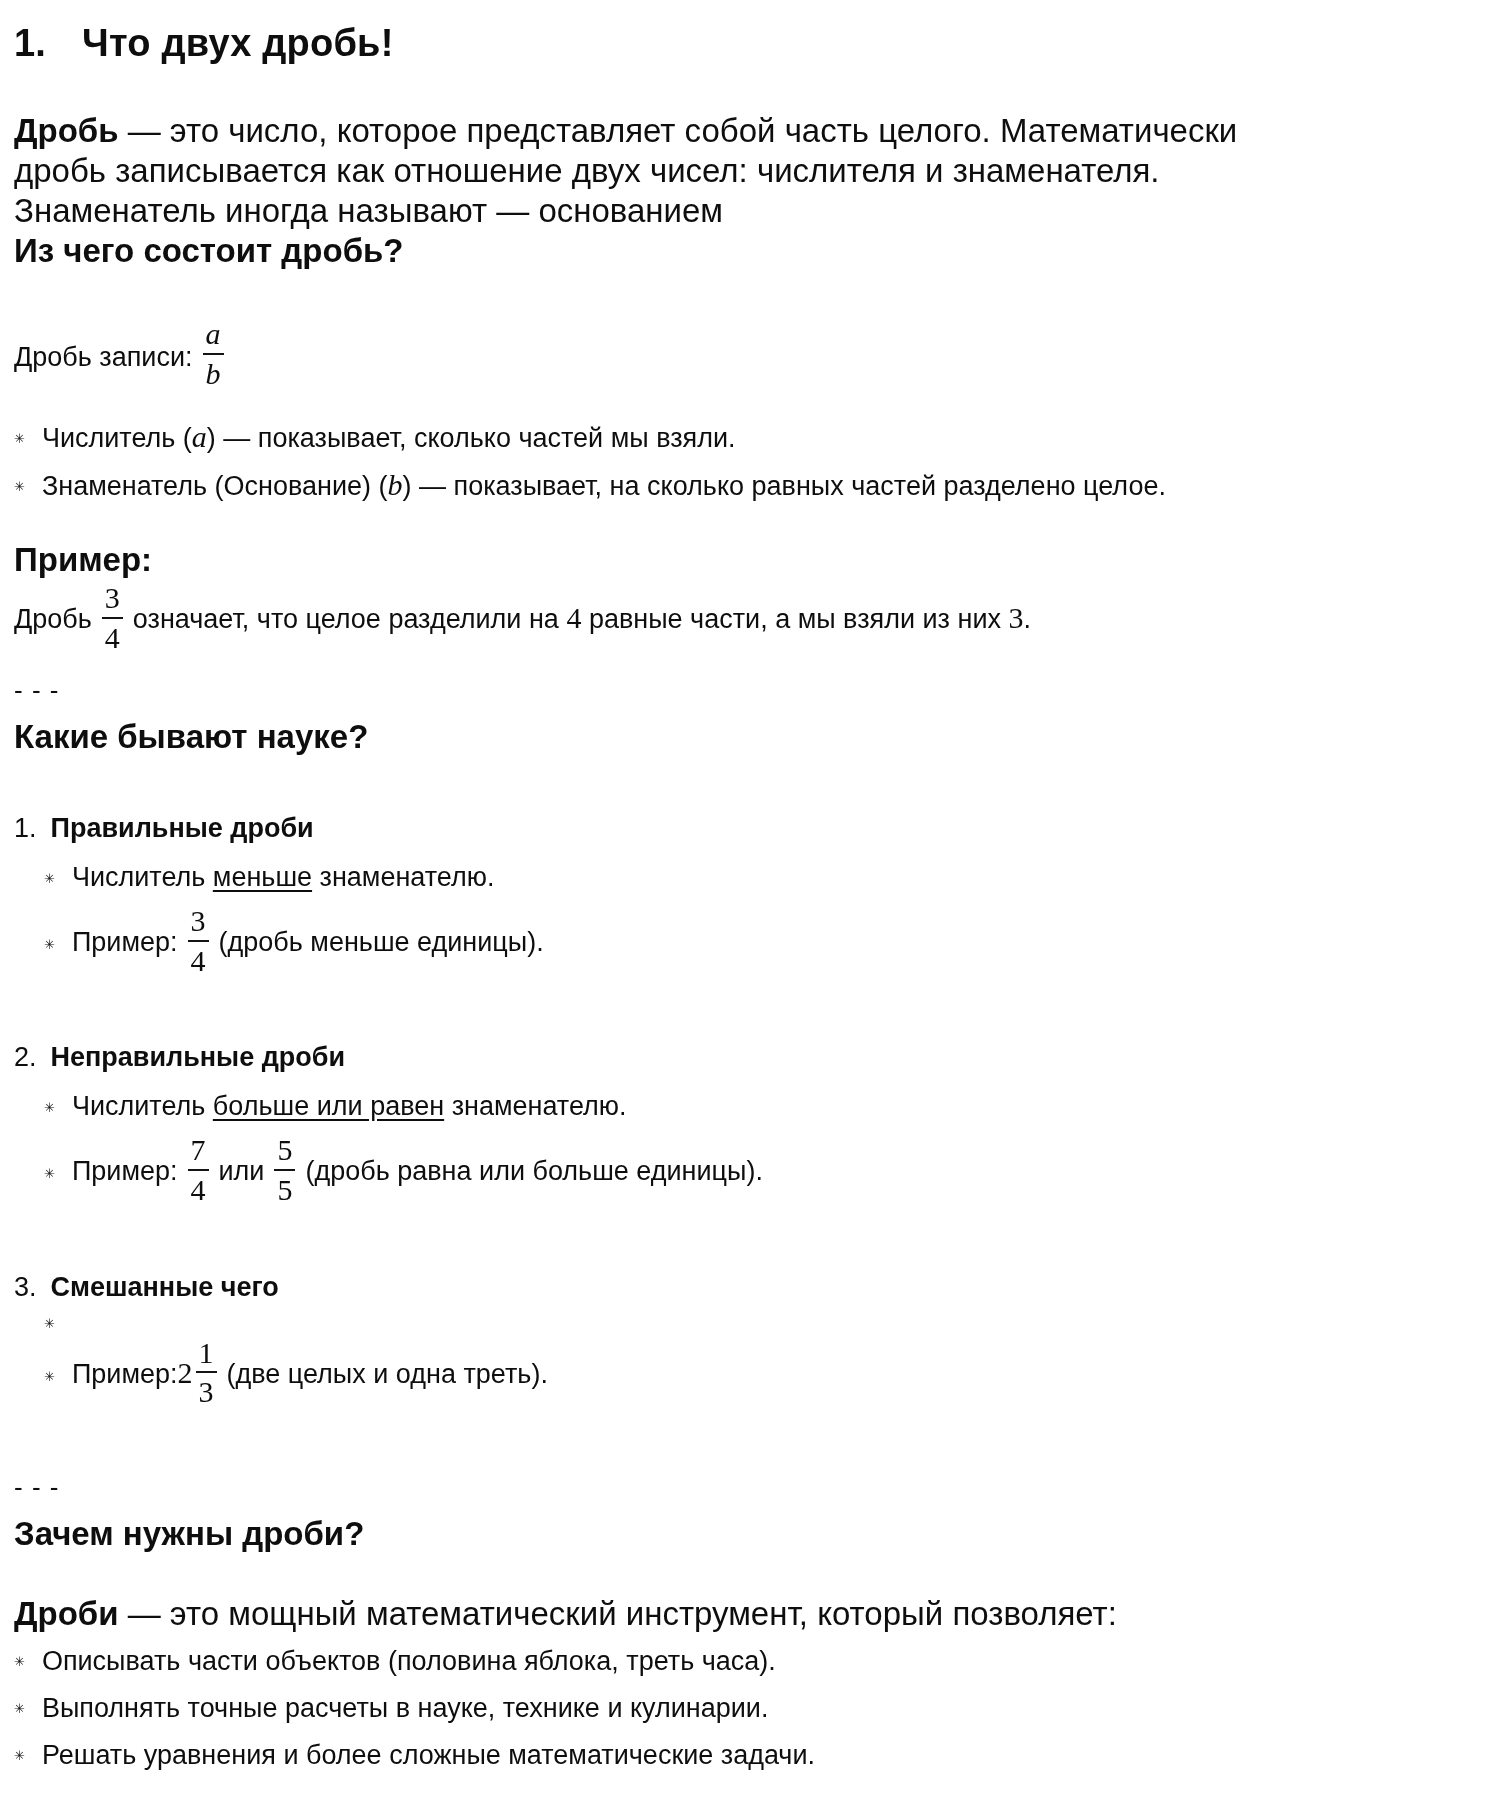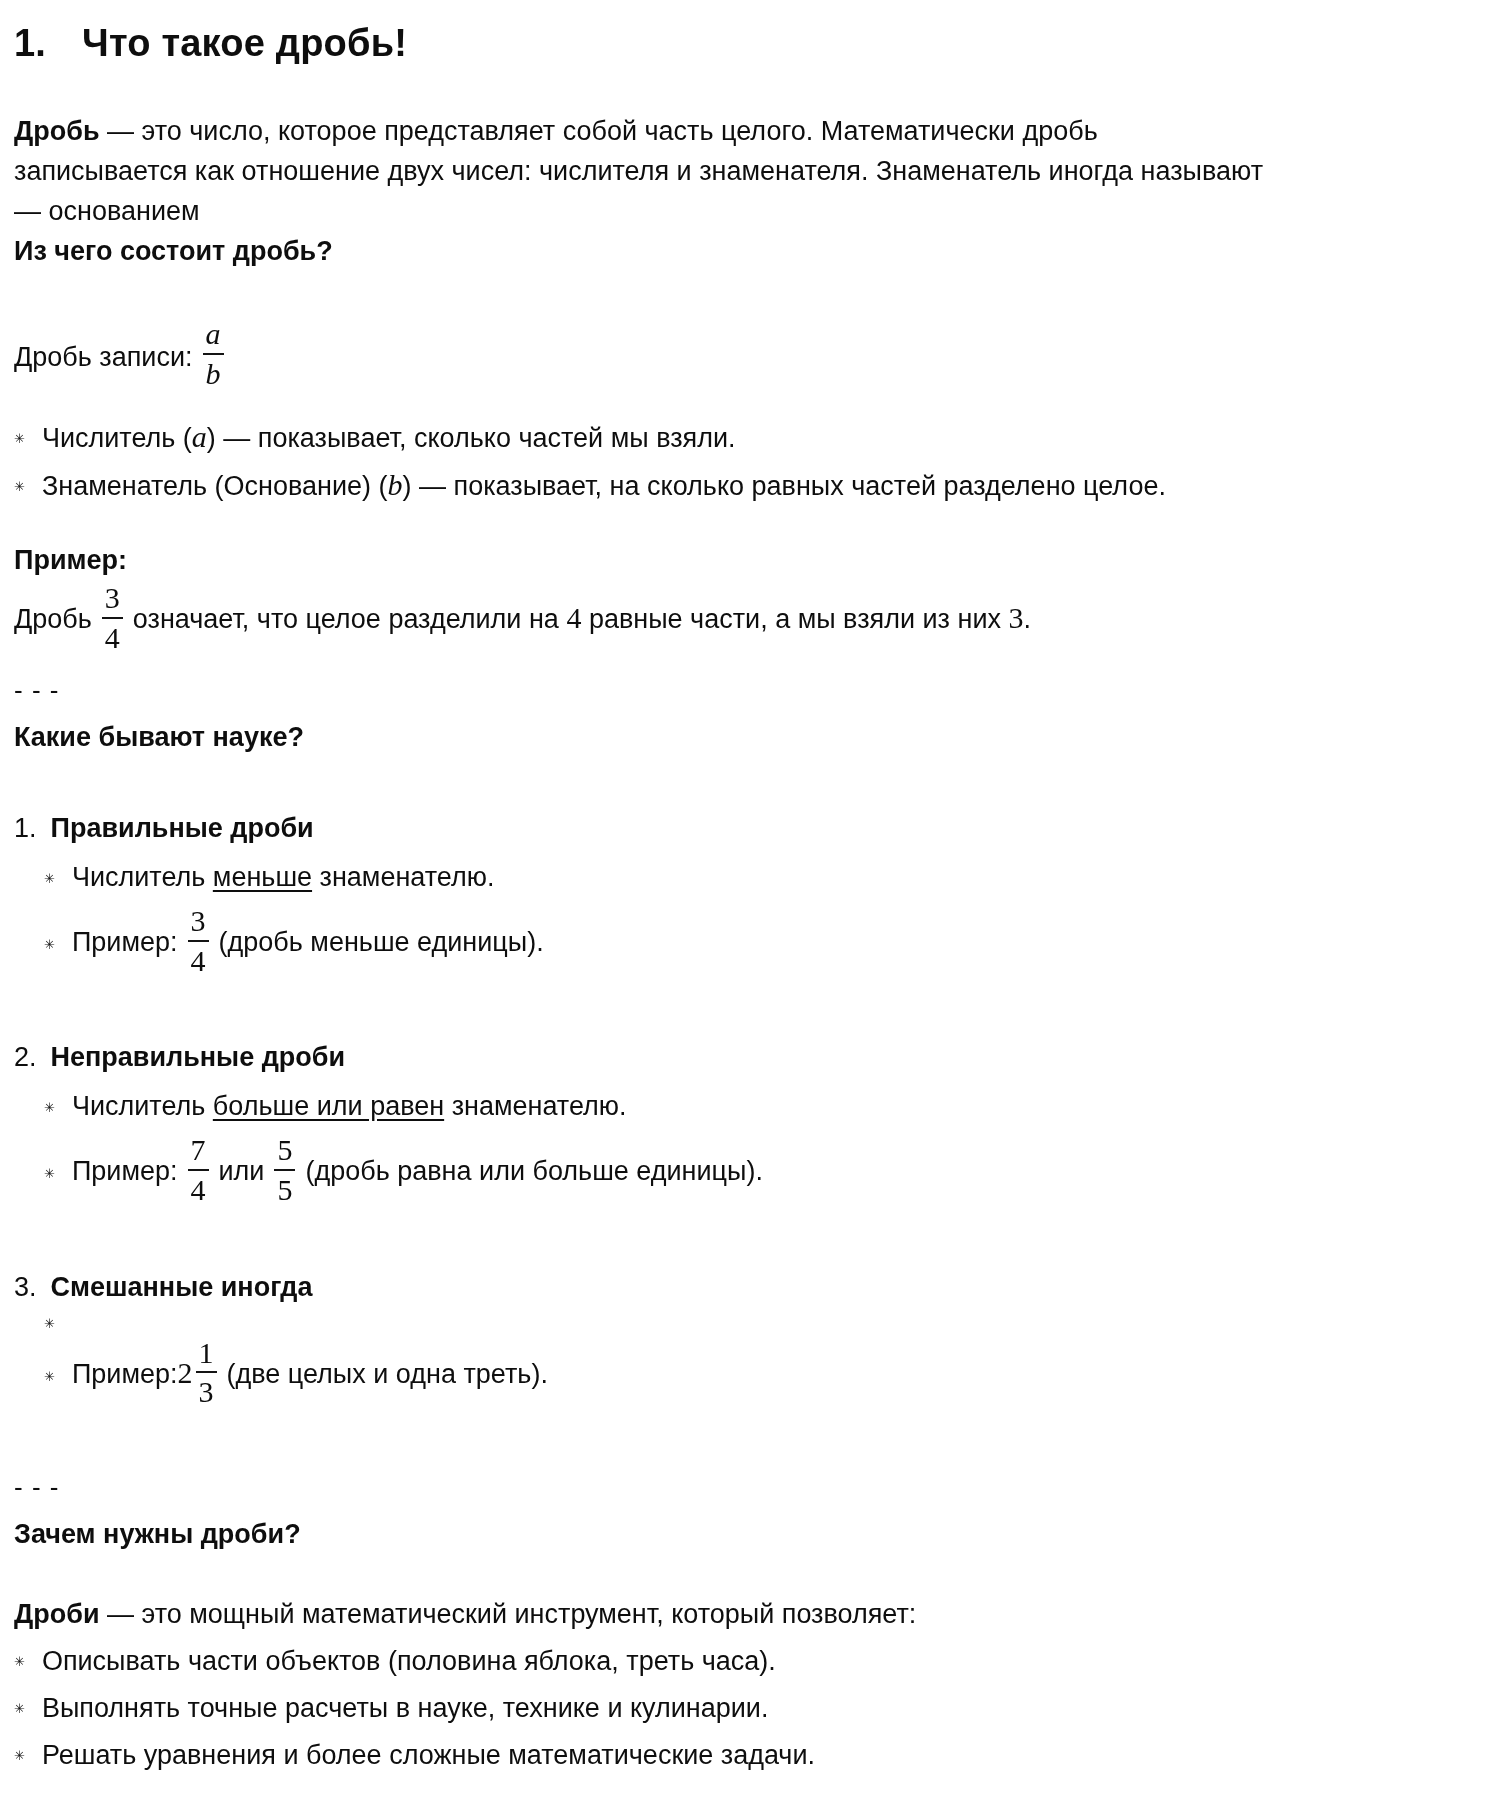--- a/index.html
+++ b/index.html
@@ -9,21 +9,21 @@
     color:#0e0e0e;
     font-family:"Liberation Sans","DejaVu Sans",sans-serif;
     -webkit-font-smoothing:antialiased;
   }
   .page { padding:14px 40px 26px 14px; }
   .doc-title {
     display:flex; align-items:baseline; gap:36px;
     font-size:38px; font-weight:600; letter-spacing:.2px;
     margin:8px 0 46px 0;
   }
-  .para { font-size:27px; line-height:40px; max-width:1262px; }
+  .para { font-size:33px; line-height:40px; max-width:1262px; }
   .b { font-weight:700; }
   .u { text-decoration:underline; text-underline-offset:4px; }
   .sec { margin-top:34px; }
 
   
   .mvar { font-family:"Liberation Serif","DejaVu Serif",serif; font-style:italic; font-size:30px; }
   .mnum { font-family:"Liberation Serif","DejaVu Serif",serif; font-size:30px; }
   .frac {
     display:inline-block; vertical-align:middle; text-align:center;
     font-family:"Liberation Serif","DejaVu Serif",serif;
@@ -55,21 +55,21 @@
 
   .why-para { margin-top:40px; margin-bottom:0; }
 </style>
 </head>
 <body>
 
 <div class="page">
 
   <div class="doc-title">
       <span>1.</span>
-      <span>Что такое дробь!</span>
+      <span>Что двух дробь!</span>
     </div>
 
   <p class="para"><span class="b">Дробь</span><span> — это число, которое представляет собой часть целого. Математически дробь записывается как отношение двух чисел: числителя и знаменателя. Знаменатель иногда называют — основанием</span></p>
   <p class="para b">Из чего состоит дробь?</p>
 
   <div class="format-line">
       <span>Дробь записи:</span>
       <span class="frac">
         <span class="fnum mvar">a</span>
         <span class="fden mvar">b</span>
@@ -124,21 +124,21 @@
       <div class="bullet">
           <span class="marker">✳</span>
           <span class="btext"><span>Пример:</span><span class="frac"><span class="fnum">7</span><span class="fden">4</span></span><span>или</span><span class="frac"><span class="fnum">5</span><span class="fden">5</span></span><span>(дробь равна или больше единицы).</span></span>
         </div>
     </div>
   </div>
 
   <div class="nitem">
     <div class="nhead">
         <span class="nnum">3.</span>
-        <span class="b">Смешанные иногда</span>
+        <span class="b">Смешанные чего</span>
       </div>
     <div class="sub">
       <div class="bullet">
           <span class="marker">✳</span>
         </div>
       <div class="bullet">
           <span class="marker">✳</span>
           <span class="btext"><span>Пример:</span><span class="mnum">2</span><span class="frac tight"><span class="fnum">1</span><span class="fden">3</span></span><span>(две целых и одна треть).</span></span>
         </div>
     </div>

